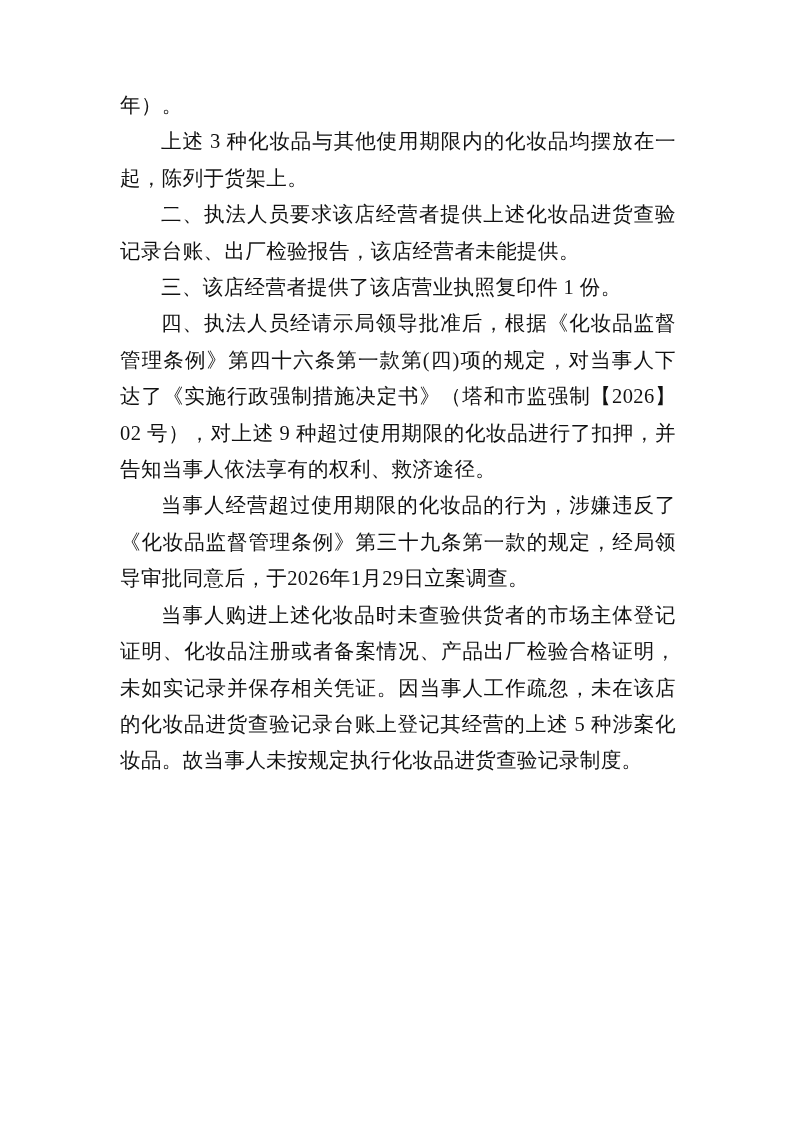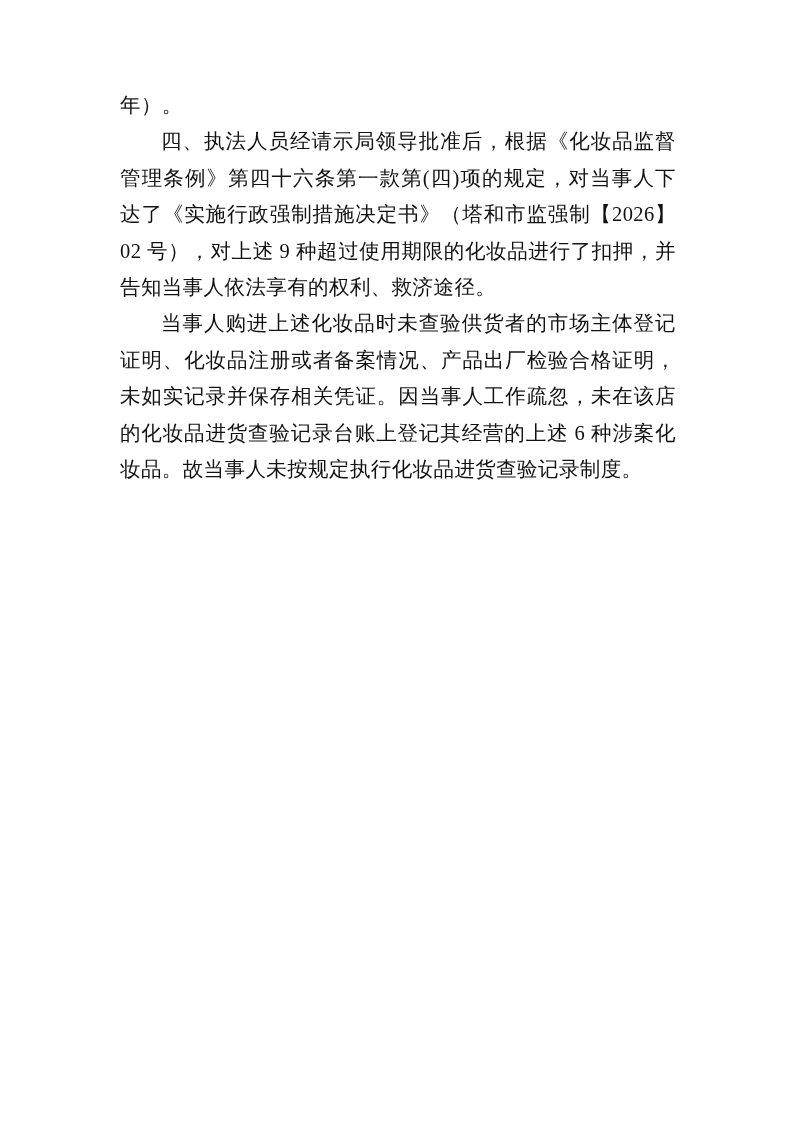--- a/index.html
+++ b/index.html
@@ -31,16 +31,20 @@
   .doc-body p.indented {
     text-indent: 2em;
   }
 </style>
 </head>
 <body>
 
 <div class="page">
   <div class="doc-body">
     <p>年）。</p>
+    <p class="indented">上述 3 种化妆品与其他使用期限内的化妆品均摆放在一起，陈列于货架上。</p>
+    <p class="indented">二、执法人员要求该店经营者提供上述化妆品进货查验记录台账、出厂检验报告，该店经营者未能提供。</p>
+    <p class="indented">三、该店经营者提供了该店营业执照复印件 1 份。</p>
     <p class="indented">四、执法人员经请示局领导批准后，根据《化妆品监督管理条例》第四十六条第一款第(四)项的规定，对当事人下达了《实施行政强制措施决定书》（塔和市监强制【2026】02 号），对上述 9 种超过使用期限的化妆品进行了扣押，并告知当事人依法享有的权利、救济途径。</p>
-    <p class="indented">当事人购进上述化妆品时未查验供货者的市场主体登记证明、化妆品注册或者备案情况、产品出厂检验合格证明，未如实记录并保存相关凭证。因当事人工作疏忽，未在该店的化妆品进货查验记录台账上登记其经营的上述 6 种涉案化妆品。故当事人未按规定执行化妆品进货查验记录制度。</p>
+    <p class="indented">当事人经营超过使用期限的化妆品的行为，涉嫌违反了《化妆品监督管理条例》第三十九条第一款的规定，经局领导审批同意后，于2026年1月29日立案调查。</p>
+    <p class="indented">当事人购进上述化妆品时未查验供货者的市场主体登记证明、化妆品注册或者备案情况、产品出厂检验合格证明，未如实记录并保存相关凭证。因当事人工作疏忽，未在该店的化妆品进货查验记录台账上登记其经营的上述 5 种涉案化妆品。故当事人未按规定执行化妆品进货查验记录制度。</p>
   </div>
 </div>
 
 </body></html>

